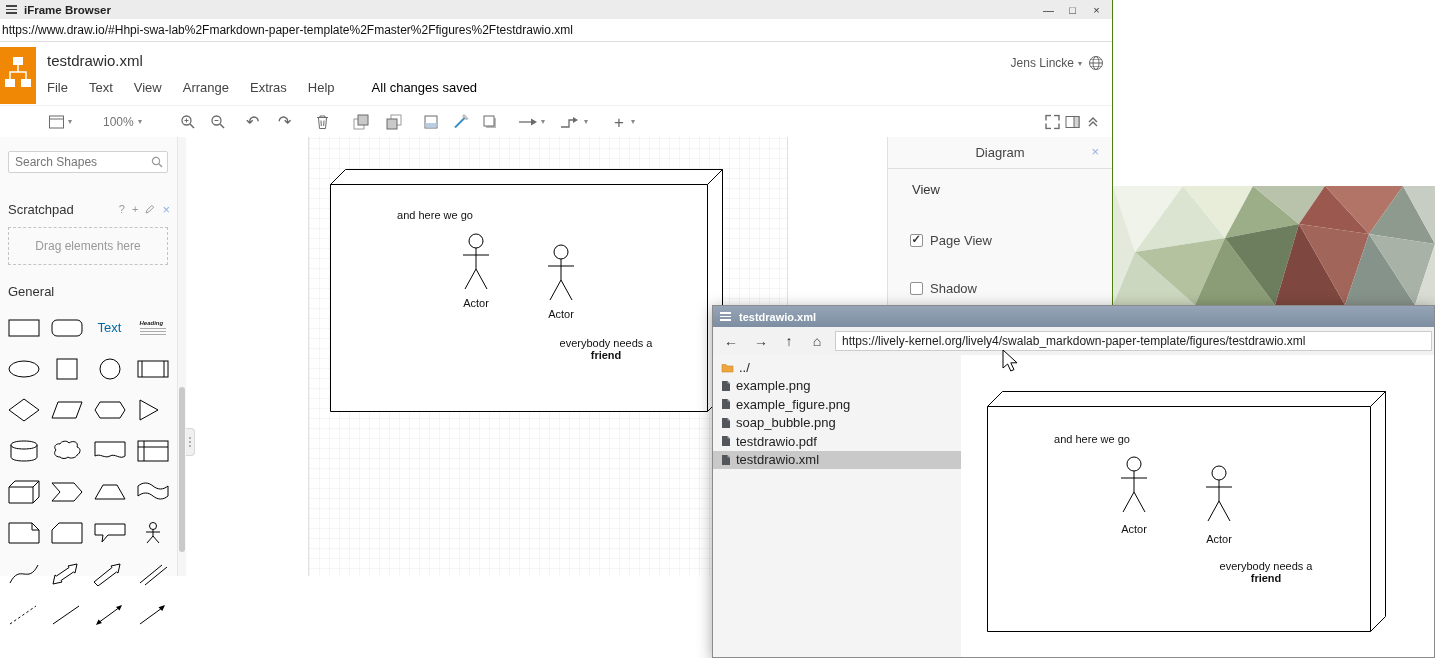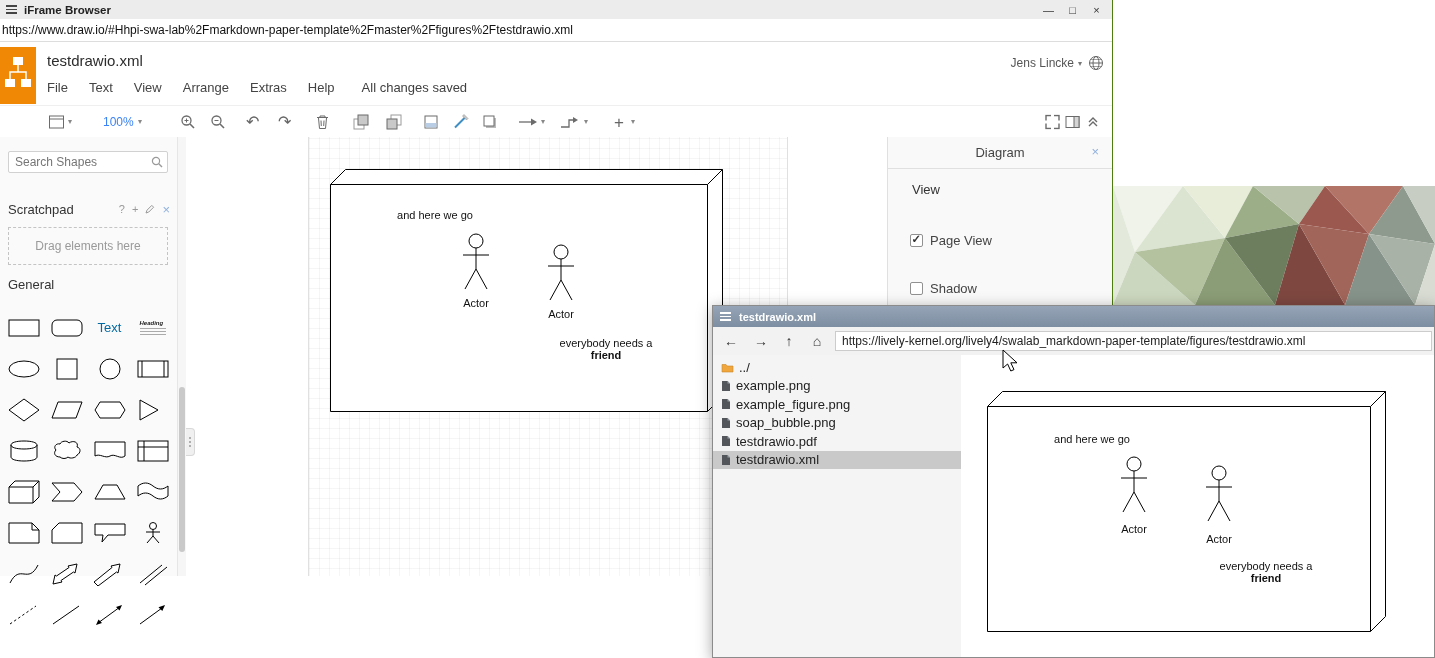--- a/index.html
+++ b/index.html
@@ -22,45 +22,45 @@
   .wbtns span{width:15px;text-align:center}
   .urlbar1{position:absolute;left:0;top:19px;right:0;height:23px;background:#fff;border-bottom:1px solid #ddd;
            font-size:12px;color:#111;display:flex;align-items:center;padding:0 2px;white-space:nowrap;
            overflow:hidden;box-sizing:border-box}
 
   
   .dwhead{position:absolute;left:0;top:42px;right:0;height:63px;background:#fff}
   .dwlogo{position:absolute;left:0;top:5px}
   .dwtitle{position:absolute;left:47px;top:10px;font-size:15px;color:#2d2d2d}
   .dwmenus{position:absolute;left:47px;top:38px;display:flex;gap:21px;font-size:13px;color:#444;align-items:center}
-  .dwstatus{color:#404040;margin-left:6px}
+  .dwstatus{color:#000000;margin-left:16px}
   .dwuser{position:absolute;right:30px;top:14px;font-size:12px;color:#555;display:flex;align-items:center;gap:4px}
   .caret{font-size:8px;color:#777}
   .globe{position:absolute;right:8px;top:13px}
 
   
   .dwtool{position:absolute;left:0;top:105px;right:0;height:32px;background:#fff;
           border-top:1px solid #efefef;border-bottom:1px solid #e2e2e2}
   .ti{position:absolute;top:50%;transform:translateY(-50%);color:#666;font-size:16px;line-height:1}
   .ti.c{font-size:8px;color:#888}
-  .zoomtxt{font-size:12px;color:#3b82f6}
+  .zoomtxt{font-size:12px;color:#737373}
   .plusg{font-size:17px;color:#666}
 
   
   .dwside{position:absolute;left:0;top:137px;width:178px;bottom:0;background:#fafafa;
           border-right:1px solid #e6e6e6;box-sizing:border-box}
   .search{position:absolute;left:8px;top:14px;width:160px;height:22px;box-sizing:border-box;border:1px solid #d1d1d1;
           background:#fff;font:12px "Liberation Sans",sans-serif;color:#333;padding:0 22px 0 6px;border-radius:2px;outline:none}
   .searchicon{position:absolute;left:151px;top:19px}
   .scrow{position:absolute;left:8px;top:64px;width:162px;height:16px;font-size:13px;color:#333;display:flex;align-items:center}
   .scicons{margin-left:auto;display:flex;gap:7px;align-items:center;color:#999;font-size:11px}
   .scx{color:#8fb1e0;font-size:13px}
   .drop{position:absolute;left:8px;top:90px;width:160px;height:38px;border:1px dashed #c4c4c4;box-sizing:border-box;
         color:#9a9a9a;font-size:12px;display:flex;align-items:center;justify-content:center}
-  .genh{position:absolute;left:8px;top:140px;font-size:13px;color:#333}
+  .genh{position:absolute;left:8px;top:147px;font-size:13px;color:#333}
   .sgrid{position:absolute;left:2px;top:170px;display:grid;grid-template-columns:repeat(4,43px);grid-auto-rows:41px}
   .cell{display:flex;align-items:center;justify-content:center}
   .shape-text{font-size:13px;color:#0369a1}
   .tiny-doc{width:26px}
   .tiny-doc b{display:block;font-size:6px;line-height:6px;color:#222;font-weight:700;font-style:italic}
   .tiny-doc i{display:block;height:1px;background:#aaa;margin-top:2px}
 
   .sbscroll{position:absolute;left:178px;top:137px;width:8px;bottom:0;background:#f6f6f6;z-index:2}
   .sbthumb{position:absolute;left:1px;width:6px;top:250px;height:165px;background:#c9c9c9;border-radius:3px}
   .handle{position:absolute;left:186px;top:428px;width:8px;height:26px;background:#f0f0f0;border:1px solid #d8d8d8;

